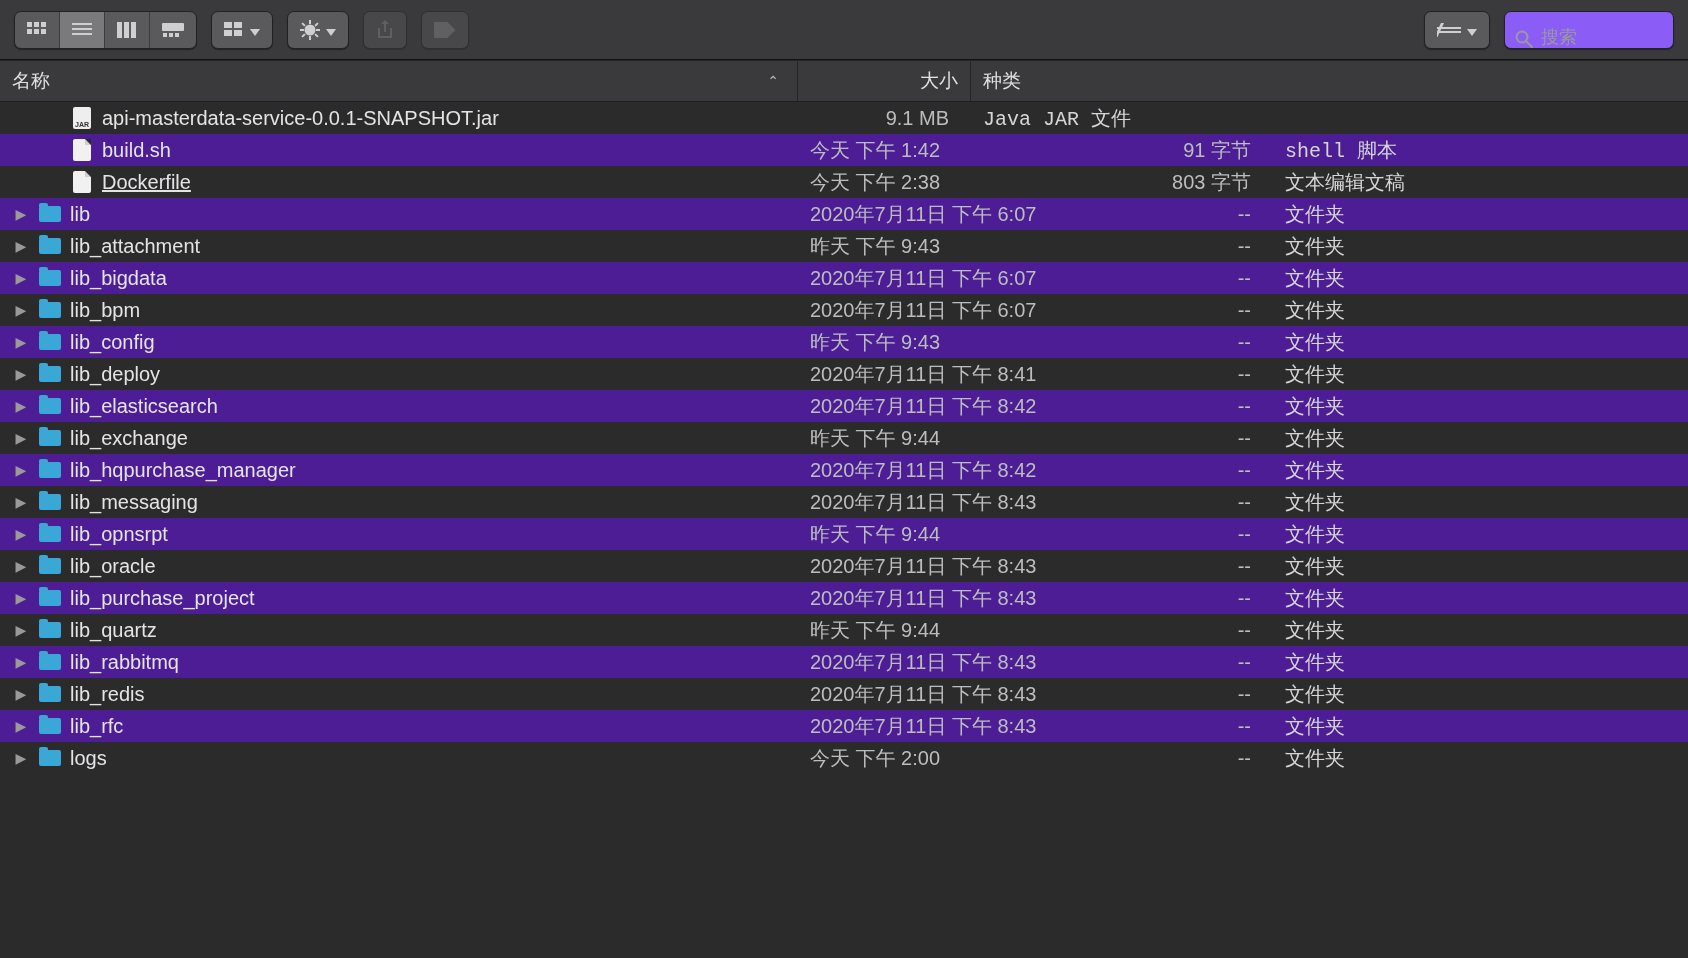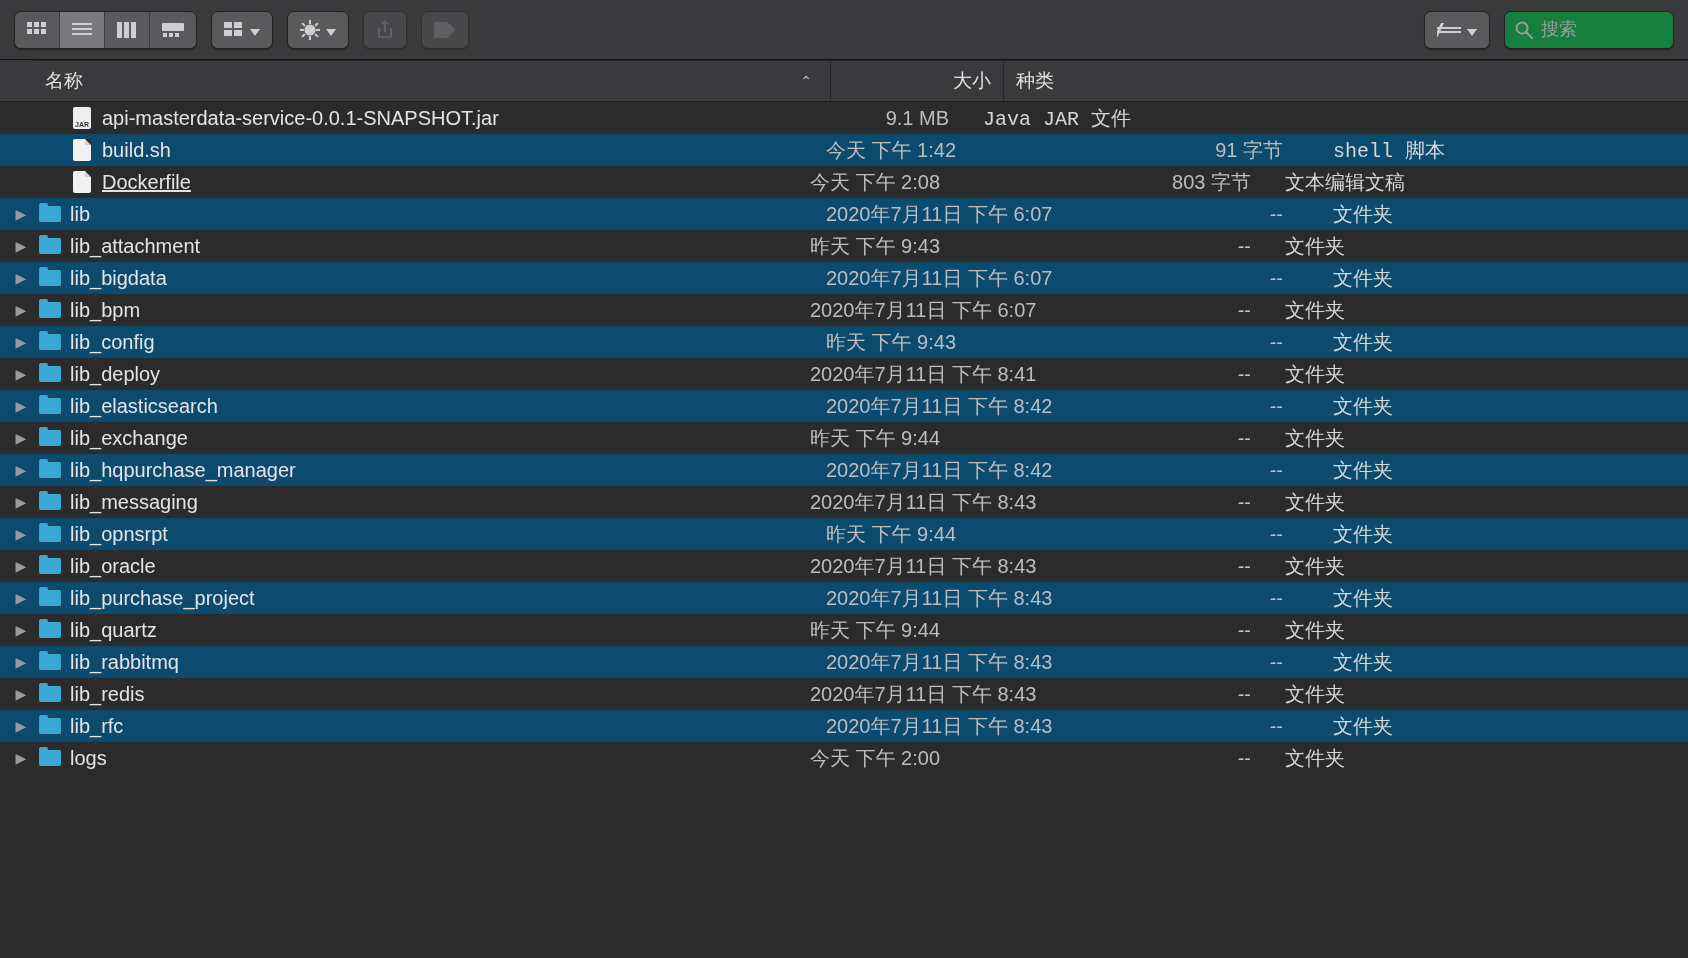--- a/index.html
+++ b/index.html
@@ -49,22 +49,22 @@
     border-radius: 7px;
     height: 38px;
     box-shadow: 0 1px 1px rgba(0,0,0,.4);
   }
   .tb-single.disabled { opacity: .45; }
   .tb-sep { flex: 1; }
   .tb-chevron { margin-left: 6px; }
 
   .search-box {
     display: flex;
-    align-items: center;
-    background: #15803d;
+    align-items: flex-end;
+    background: #8b5cf6;
     border: 1px solid #222;
     border-radius: 7px;
     height: 38px;
     padding: 0 10px;
     min-width: 170px;
     box-shadow: 0 1px 1px rgba(0,0,0,.4);
   }
   .search-box input {
     background: transparent;
     border: none;
@@ -87,21 +87,21 @@
     font-size: 19px;
   }
   .col-header .col {
     display: flex;
     align-items: center;
     padding: 0 12px;
     border-right: 1px solid #262628;
     border-top: 1px solid #262628;
   }
   .col-header .col:last-child { border-right: none; }
-  .col-name   { flex: 0 0 798px; position: relative; margin-left: 33px; }
+  .col-name   { flex: 0 0 798px; position: relative; }
   .col-date   { flex: 0 0 302px; }
   .col-size   { flex: 0 0 173px; justify-content: flex-end; padding-right: 22px; }
   .col-kind   { flex: 1; }
   .sort-ind {
     position: absolute;
     right: 18px;
     top: 50%;
     transform: translateY(-50%);
     color: #b5b5b7;
     font-size: 14px;
@@ -109,21 +109,21 @@
 
   
   .file-list { overflow-y: auto; }
   .row {
     display: flex;
     align-items: center;
     height: 32px;
     font-size: 20px;
     color: #e4e4e6;
   }
-  .row.alt { background: #0c4a6e; gap: 16px; }
+  .row.alt { background: #4c1d95; }
   .row .c-name { flex: 0 0 798px; display: flex; align-items: center; padding-left: 6px; }
   .row .c-date { flex: 0 0 302px; padding-left: 12px; color: #bdbdbf; }
   .row .c-size { flex: 0 0 173px; text-align: right; padding-right: 22px; color: #bdbdbf; }
   .row .c-kind { flex: 1; padding-left: 12px; color: #d6d6d8; font-family: Liberation Mono, monospace; }
 
   .disclosure {
     width: 30px;
     display: inline-flex;
     justify-content: center;
     color: #9a9a9c;
@@ -361,21 +361,21 @@
     </div>
     <div class="row">
       <div class="c-name" style="padding-left: 36px; text-decoration: underline;">
         <span style="display: inline-block; width: 2px;"></span>
         <span class="indent-nodisc"></span>
         <span class="icon-slot">
           <span class="ico-file"></span>
         </span>
         <span class="filename">Dockerfile</span>
       </div>
-      <div class="c-date">今天 下午 2:08</div>
+      <div class="c-date">今天 下午 2:38</div>
       <div class="c-size">803 字节</div>
       <div class="c-kind">文本编辑文稿</div>
     </div>
     <div class="row alt">
       <div class="c-name">
         <span class="disclosure">▶</span>
         <span class="icon-slot">
           <span class="ico-folder"></span>
         </span>
         <span class="filename">lib</span>

